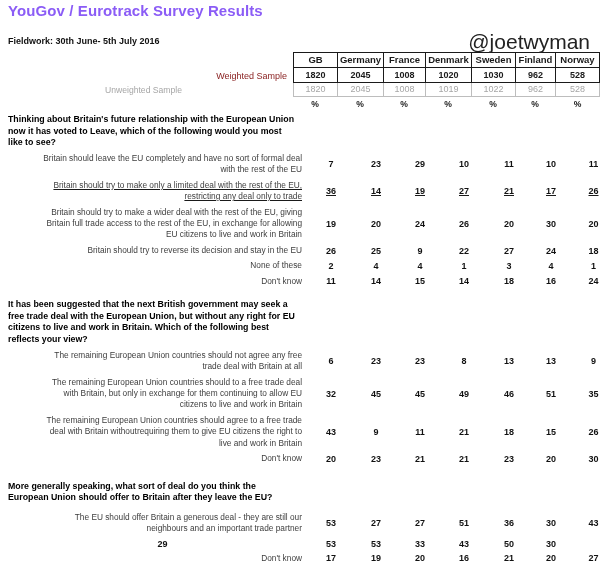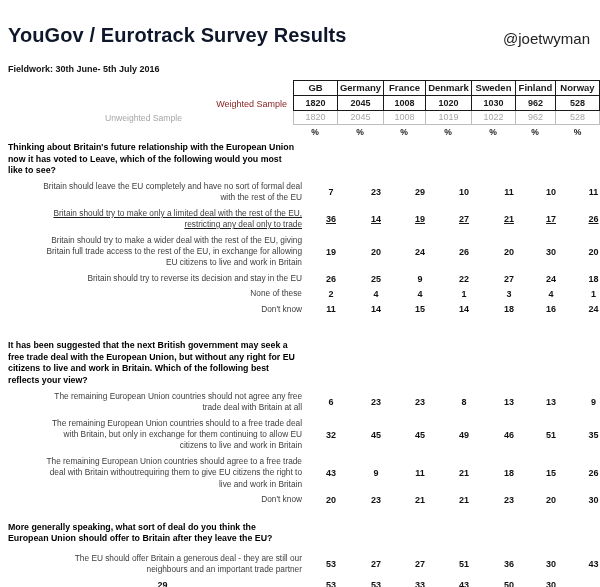--- a/index.html
+++ b/index.html
@@ -1,39 +1,39 @@
 <!DOCTYPE html>
 <html><head>
 <meta charset="utf-8">
 <style>
   html,body{margin:0;padding:0;background:#fff;}
   .page{
     position:relative;width:600px;height:587px;overflow:hidden;background:#fff;
     font-family:"Liberation Sans", sans-serif;color:#1a1a1a;
   }
-  .title{margin:24px 0 0 8px;font-size:20px;font-weight:bold;color:#0f172a;letter-spacing:.1px;}
-  .handle{position:absolute;top:30px;right:10px;font-size:15px;color:#222;}
+  .title{margin:2px 0 0 8px;font-size:15px;font-weight:bold;color:#8b5cf6;letter-spacing:.1px;}
+  .handle{position:absolute;top:30px;right:10px;font-size:21px;color:#222;}
   .fieldwork{margin:17px 0 6px 8px;font-size:9px;font-weight:bold;color:#111;}
   .g{display:grid;grid-template-columns:293px 44px 46px 42px 46px 44px 40px 45px;align-items:center;}
   
   .chc{font-weight:bold;font-size:9.5px;text-align:center;border:1px solid #1a1a1a;border-right:none;
        height:14px;line-height:14px;box-sizing:content-box;}
   .last.chc{border-right:1px solid #1a1a1a;}
   .wv{font-weight:bold;font-size:9px;text-align:center;border-left:1px solid #1a1a1a;
       border-bottom:1px solid #1a1a1a;height:14px;line-height:14px;}
   .last.wv{border-right:1px solid #1a1a1a;}
   .uv{color:#a6a6a6;font-size:9px;text-align:center;border-left:1px solid #bdbdbd;
       border-bottom:1px solid #bdbdbd;height:13px;line-height:13px;}
   .last.uv{border-right:1px solid #bdbdbd;}
   .wlabel{color:#8b2323;font-weight:normal;font-size:9px;text-align:right;padding-right:6px;}
   .ulabel{color:#a6a6a6;font-size:8.6px;text-align:center;padding-right:6px;}
   .pc{font-weight:bold;font-size:8.6px;text-align:center;padding:2px 0 1px 0;}
   
   .q{font-weight:bold;font-size:8.8px;line-height:1.32;color:#000;margin:4px 0 2px 8px;width:290px;}
-  .q.mt2{margin-top:23px;}
+  .q.mt2{margin-top:10px;}
   .q.mt3{margin-top:14px;margin-bottom:6px;}
   .row{padding:2px 16px;}
   .row.gap{margin-bottom:0;text-decoration:underline;}
   .lbl{font-size:8.3px;line-height:1.38;color:#3d3d3d;text-align:right;padding:0 7px 0 26px;}
   .v{font-weight:bold;font-size:9px;text-align:center;color:#111;}
 </style>
 </head>
 <body>
 
 <div class="page">

